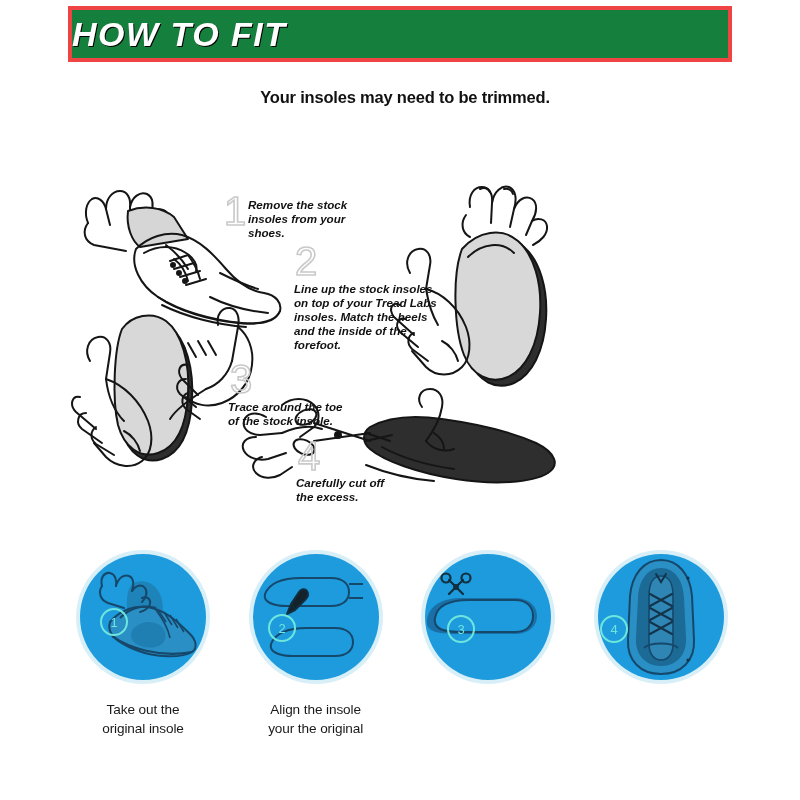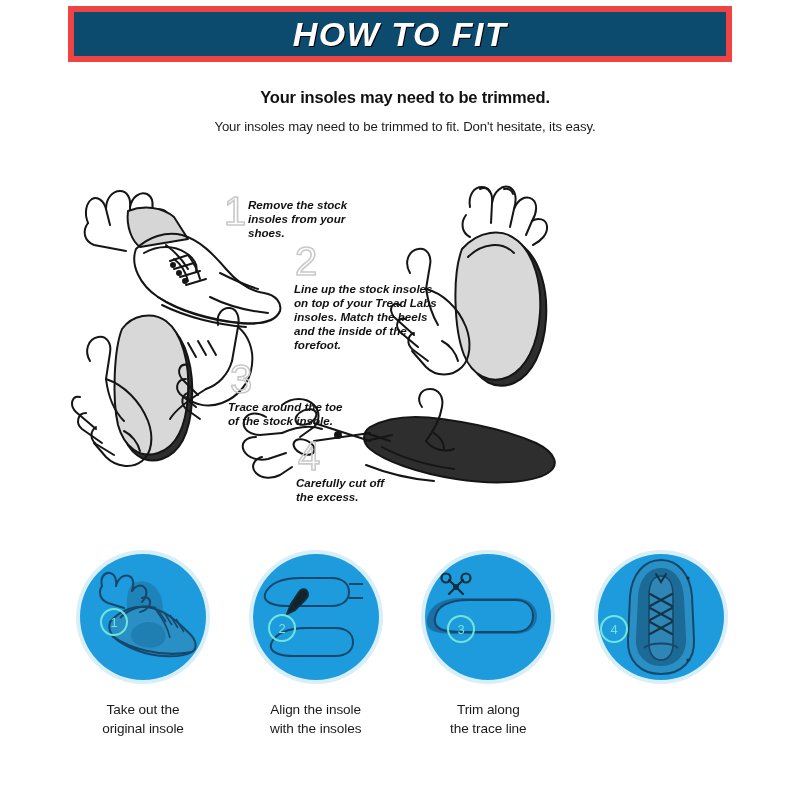--- a/index.html
+++ b/index.html
@@ -17,26 +17,26 @@
     position: relative;
   }
 
   
   #header-banner {
     position: absolute;
     left: 68px;
     top: 6px;
     width: 664px;
     height: 56px;
-    background: #0c4a6e;
-    border: 6px solid #ef4444;
+    background: #15803d;
+    border: 4px solid #ef4444;
     box-sizing: border-box;
     display: flex;
     align-items: center;
-    justify-content: center;
+    justify-content: flex-start;
   }
   #header-title {
     color: #ffffff;
     font-weight: bold;
     font-style: italic;
     font-size: 34px;
     letter-spacing: 1.5px;
     font-family: "Liberation Sans", sans-serif;
     text-shadow: 1px 1px 0 #000000;
   }
@@ -127,21 +127,20 @@
 </style>
 </head>
 <body>
 
 <div id="header-banner">
   <span id="header-title">HOW TO FIT</span>
 </div>
 
 <div id="intro-block">
   <p id="intro-heading">Your insoles may need to be trimmed.</p>
-  <p id="intro-body">Your insoles may need to be trimmed to fit. Don't hesitate, its easy.</p>
 </div>
 
 <div id="illustration-area">
 <svg id="illustration-svg" viewBox="0 0 660 375" xmlns="http://www.w3.org/2000/svg">
 
   <g fill="none" stroke="#151515" stroke-width="2" stroke-linecap="round" stroke-linejoin="round">
 
     <path d="M18,58 C14,48 16,38 22,34 C28,31 34,36 36,44 L40,60"></path>
     <path d="M36,44 C36,34 42,26 50,26 C57,26 61,33 60,42 L60,56"></path>
     <path d="M60,42 C62,32 70,26 77,29 C83,32 84,40 81,48 L76,60"></path>
@@ -353,21 +352,21 @@
                    C106,102 100,108 88,108 L46,108 C32,108 22,104 24,96 Z"></path>
 
           <g stroke="#12303f" stroke-width="2">
             <path d="M44,56 L52,44 C54,41 58,40 60,43 C62,46 61,49 58,52 L48,62 Z" fill="#13222b"></path>
             <path d="M44,56 L40,66 L48,62" fill="#13222b"></path>
           </g>
         </g>
       </svg>
     </div>
     <div class="step-caption">Align  the  insole
-with the insoles</div>
+your the original</div>
   </div>
 
   <div class="step-card">
     <div class="step-circle-wrap">
       <svg class="step-circle-svg" viewBox="0 0 138 138" xmlns="http://www.w3.org/2000/svg">
         <circle cx="69" cy="69" r="67" fill="#d9eff8"></circle>
         <circle cx="69" cy="69" r="63" fill="#1d9bdd"></circle>
         <g>
 
           <path d="M8,72 C10,58 22,50 44,50 L96,50 C110,50 118,58 118,68
@@ -378,22 +377,20 @@
 
           <g stroke="#12303f" stroke-width="2.2" fill="none" stroke-linecap="round">
             <path d="M30,32 L44,46 M44,32 L30,46"></path>
             <circle cx="27" cy="30" r="4.5"></circle>
             <circle cx="47" cy="30" r="4.5"></circle>
             <circle cx="37" cy="39" r="1.8" fill="#12303f"></circle>
           </g>
         </g>
       </svg>
     </div>
-    <div class="step-caption">Trim along
-the trace line</div>
   </div>
 
   <div class="step-card">
     <div class="step-circle-wrap">
       <svg class="step-circle-svg" viewBox="0 0 138 138" xmlns="http://www.w3.org/2000/svg">
         <circle cx="69" cy="69" r="67" fill="#d9eff8"></circle>
         <circle cx="69" cy="69" r="63" fill="#1d9bdd"></circle>
         <g>
 
           <path d="M69,12 C86,12 98,26 100,48 L102,92 C103,112 90,126 69,126

